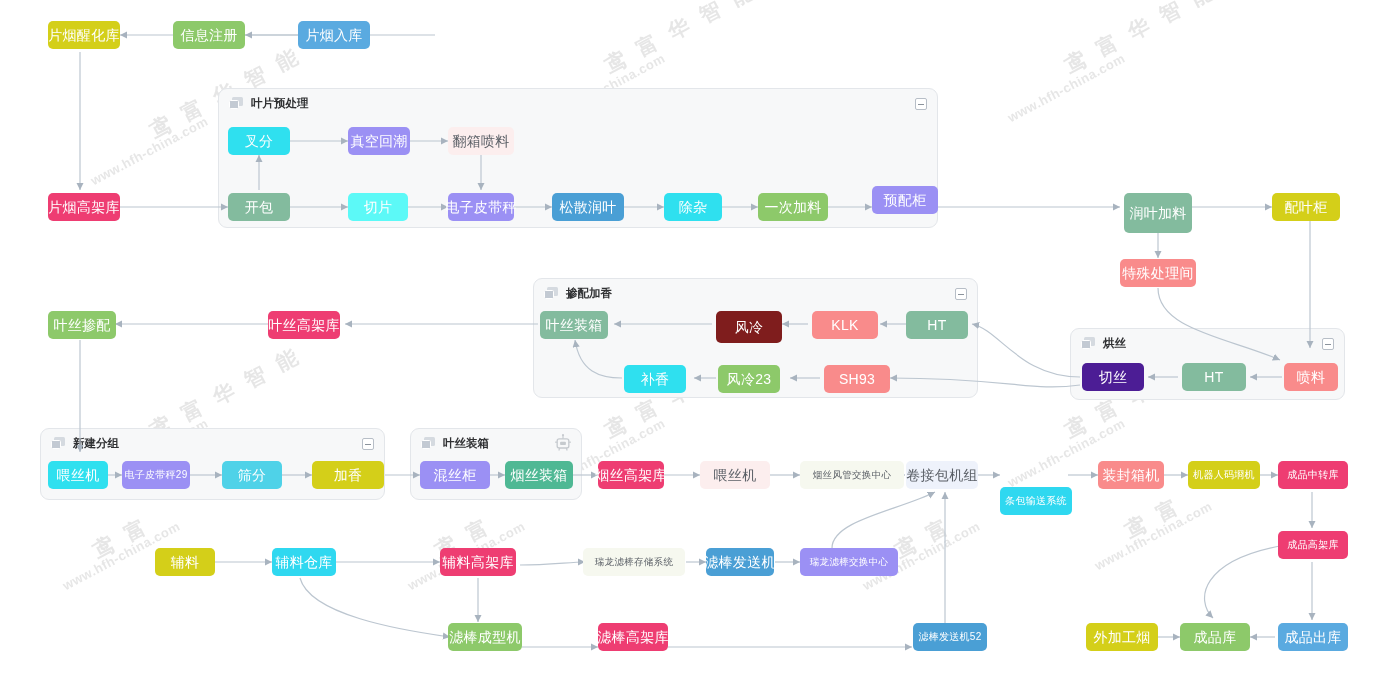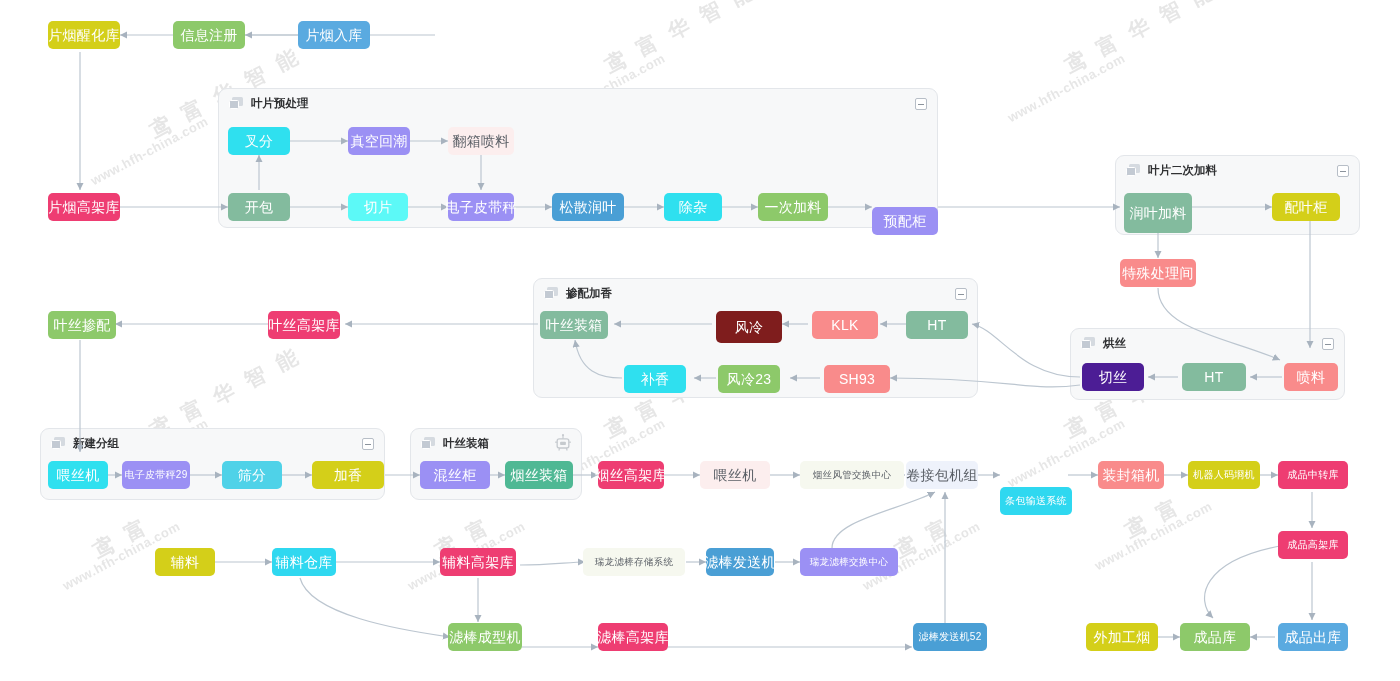--- a/index.html
+++ b/index.html
@@ -122,27 +122,20 @@
   <div class="wm url" style="left:1092px;top:560px;transform:rotate(-28deg);">www.hfh-china.com</div>
 
   <div class="group" style="left:218px;top:88px;width:720px;height:140px;">
     <div class="group-head">
       <span class="grp-icon"></span>
       <span>叶片预处理</span>
     </div>
     <div class="grp-collapse"></div>
   </div>
 
-  <div class="group" style="left:1115px;top:155px;width:245px;height:80px;">
-    <div class="group-head">
-      <span class="grp-icon"></span>
-      <span>叶片二次加料</span>
-    </div>
-    <div class="grp-collapse"></div>
-  </div>
 
   <div class="group" style="left:533px;top:278px;width:445px;height:120px;">
     <div class="group-head">
       <span class="grp-icon"></span>
       <span>掺配加香</span>
     </div>
     <div class="grp-collapse"></div>
   </div>
 
   <div class="group" style="left:1070px;top:328px;width:275px;height:72px;">
@@ -316,21 +309,21 @@
     </div>
   <div class="node" style="left:552px;top:193px;width:72px;height:28px;background:#4a9fd5;">
       <span>松散润叶</span>
     </div>
   <div class="node" style="left:664px;top:193px;width:58px;height:28px;background:#2fe0ef;">
       <span>除杂</span>
     </div>
   <div class="node" style="left:758px;top:193px;width:70px;height:28px;background:#8dc96a;">
       <span>一次加料</span>
     </div>
-  <div class="node" style="left:872px;top:207px;width:66px;height:28px;background:#9b90f4;">
+  <div class="node" style="left:872px;top:186px;width:66px;height:28px;background:#9b90f4;">
       <span>预配柜</span>
     </div>
 
   <div class="node" style="left:1124px;top:193px;width:68px;height:40px;background:#83bb9e;">
       <span>润叶加料</span>
     </div>
   <div class="node" style="left:1272px;top:193px;width:68px;height:28px;background:#d4cf19;">
       <span>配叶柜</span>
     </div>
   <div class="node" style="left:1120px;top:259px;width:76px;height:28px;background:#f98b8b;">

